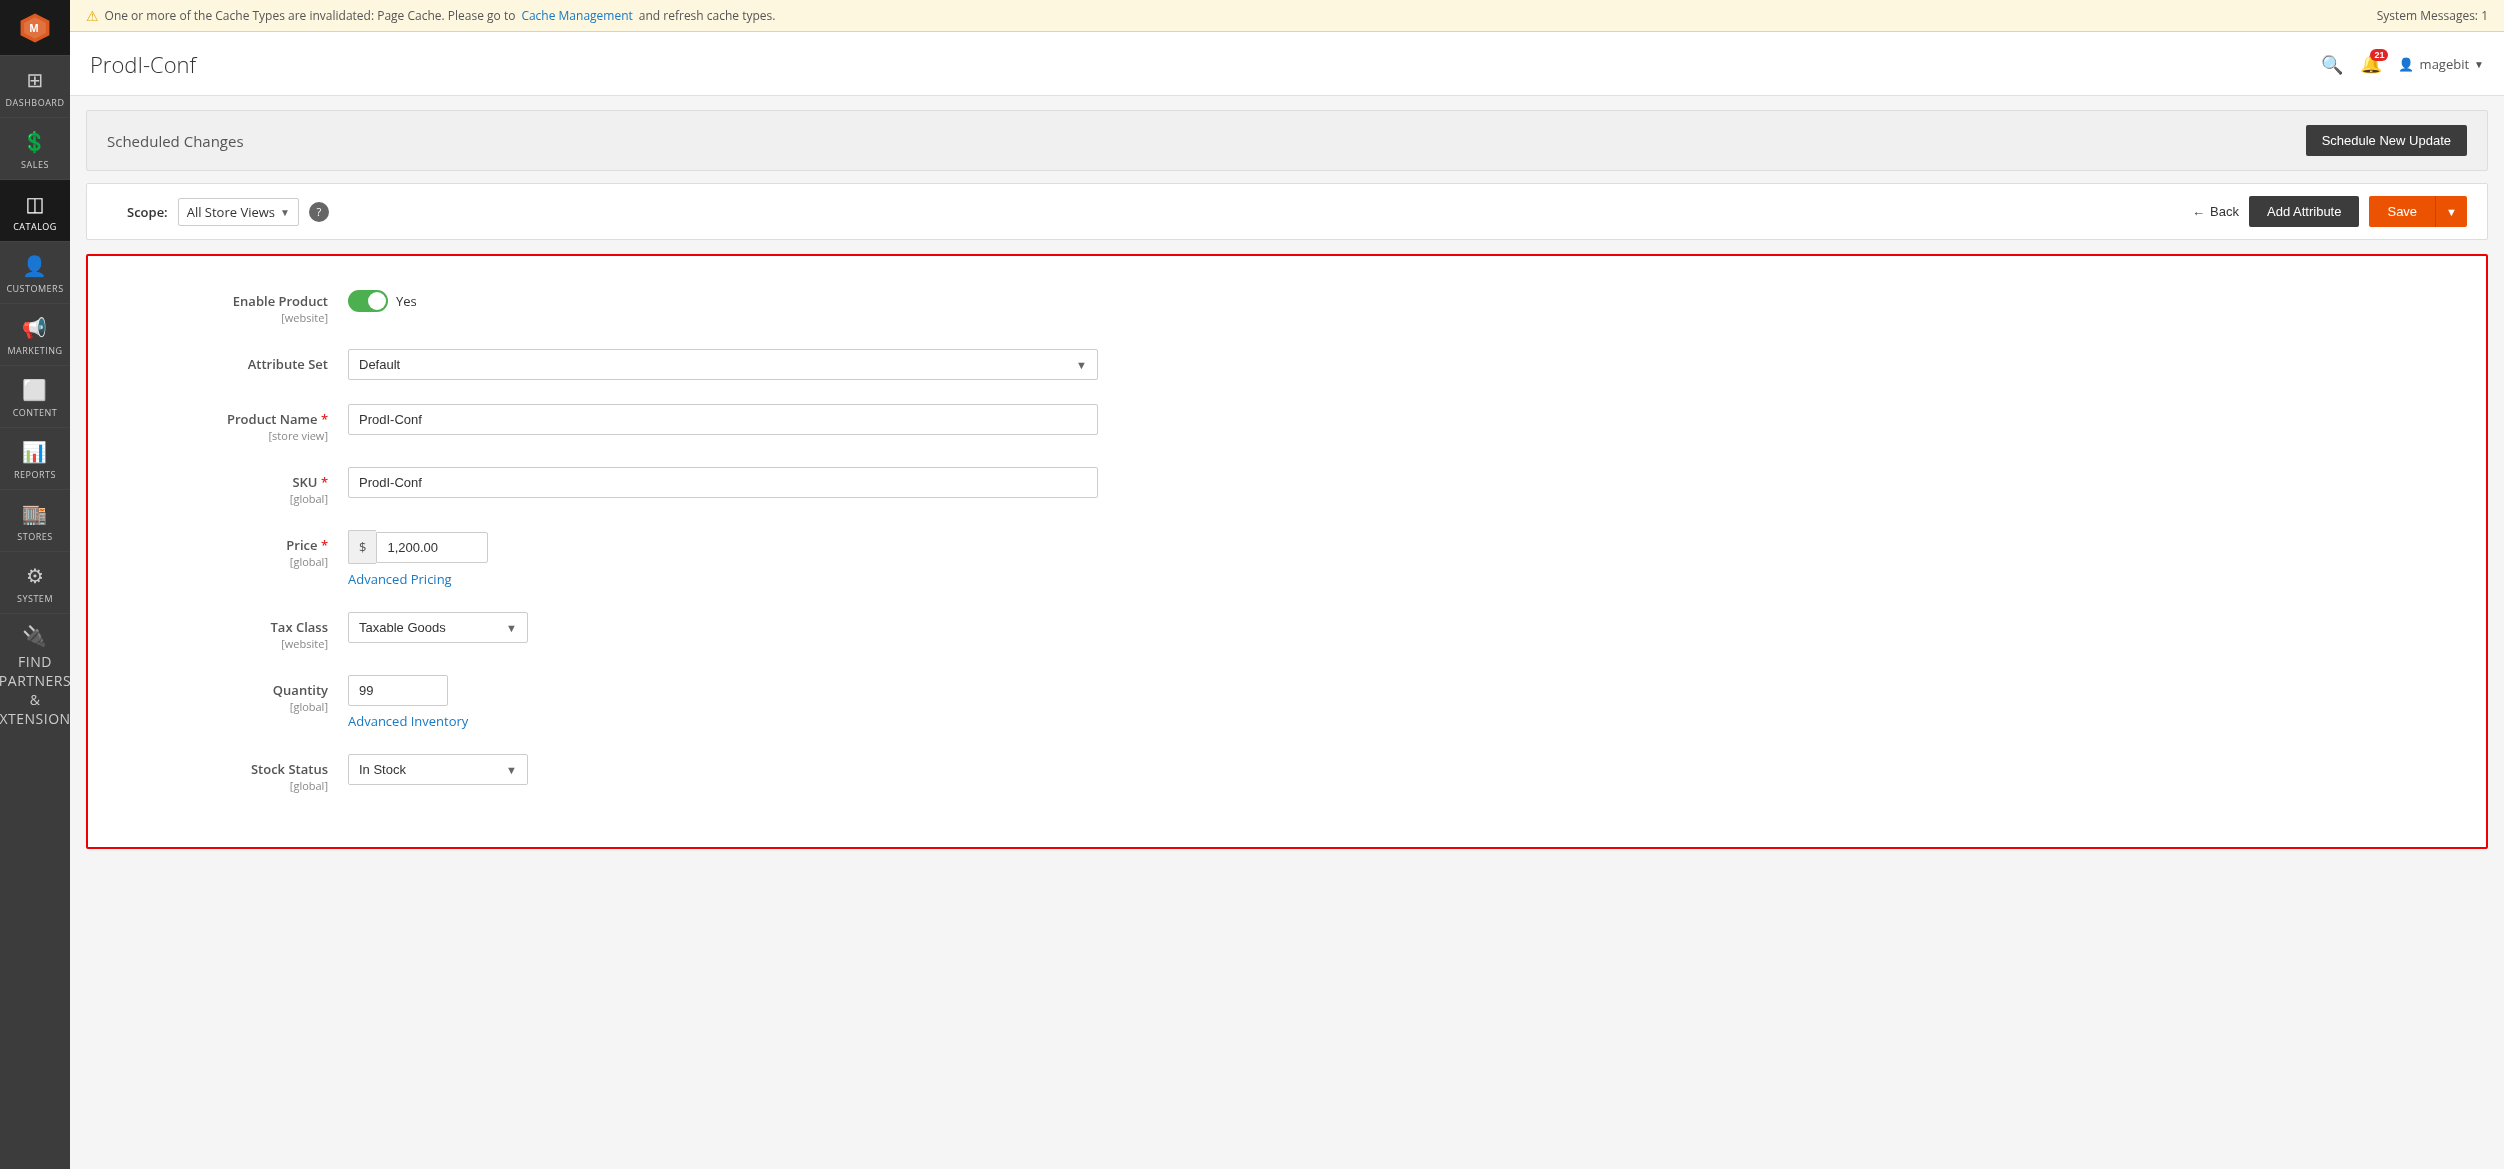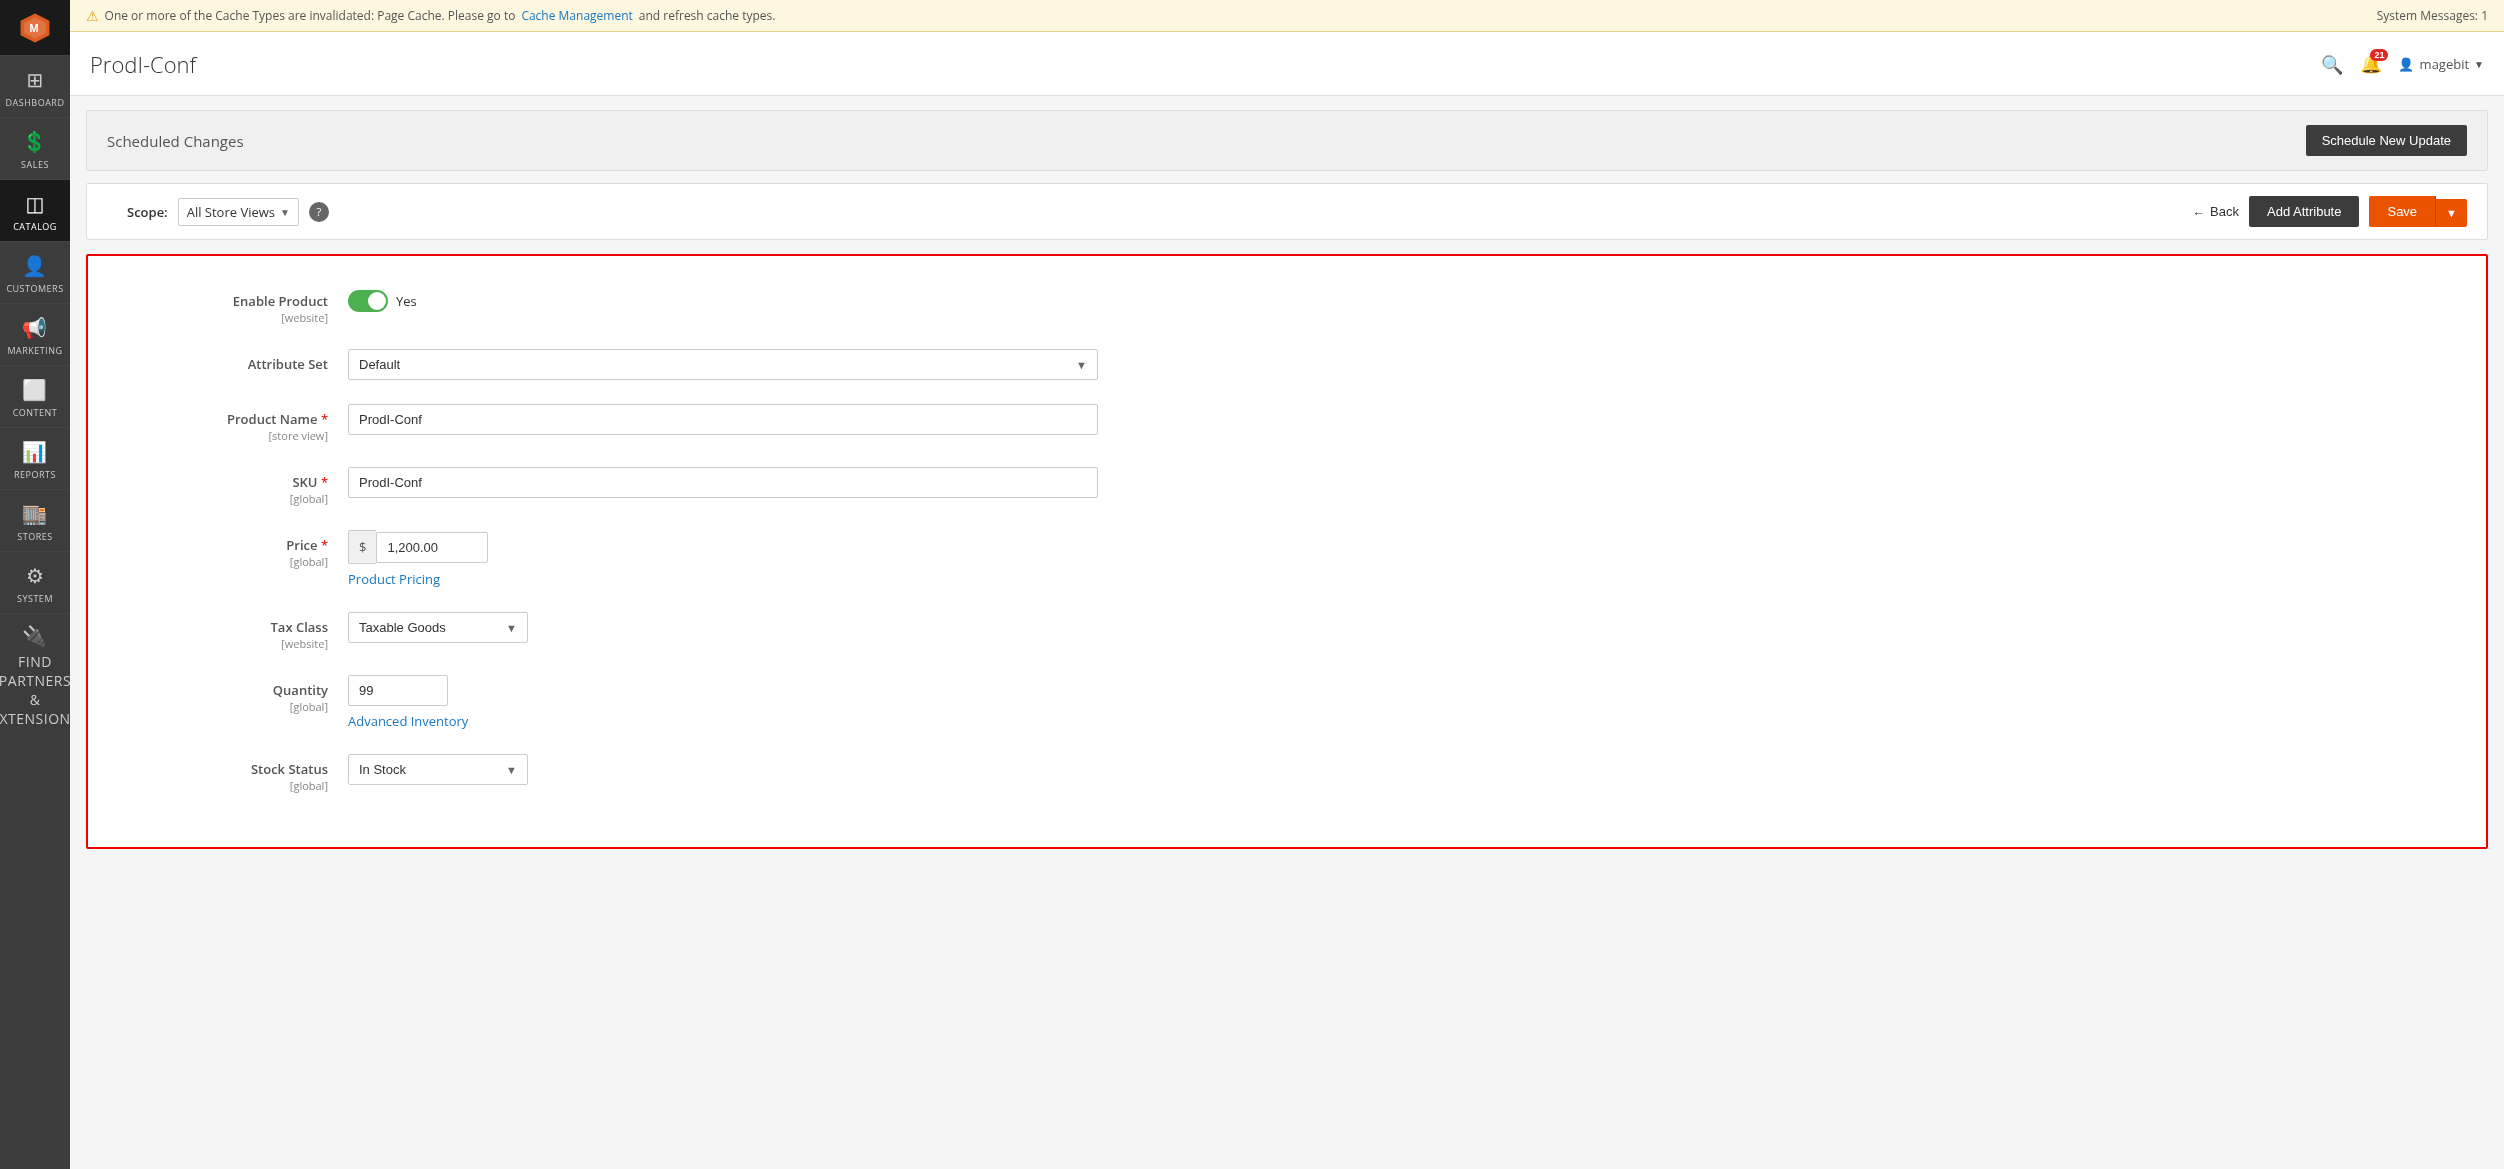--- a/index.html
+++ b/index.html
@@ -179,21 +179,21 @@
     }
     .btn-add-attr {
       background: #3c3c3c;
       color: #fff;
       border: none;
       padding: 8px 18px;
       font-size: 13px;
       cursor: pointer;
       border-radius: 2px;
     }
-    .btn-save-wrap { display: flex; align-items: flex-end; }
+    .btn-save-wrap { display: flex; }
     .btn-save {
       background: #eb5202;
       color: #fff;
       border: none;
       padding: 8px 18px;
       font-size: 13px;
       cursor: pointer;
       border-radius: 2px 0 0 2px;
       border-right: 1px solid #c44600;
     }
@@ -537,21 +537,21 @@
             <span>Price</span>
             <span class="field-required"> *</span>
           </span>
           <span class="field-scope">[global]</span>
         </div>
         <div class="form-input-col">
           <div class="price-wrap">
             <span class="price-prefix">$</span>
             <input type="text" class="price-input" value="1,200.00" style="">
           </div>
-          <a class="advanced-link">Product Pricing</a>
+          <a class="advanced-link">Advanced Pricing</a>
         </div>
       </div>
 
       <div class="form-row">
         <div class="form-label-col">
           <span class="field-label">Tax Class</span>
           <span class="field-scope">[website]</span>
         </div>
         <div class="form-input-col">
           <div class="form-select-sm">

